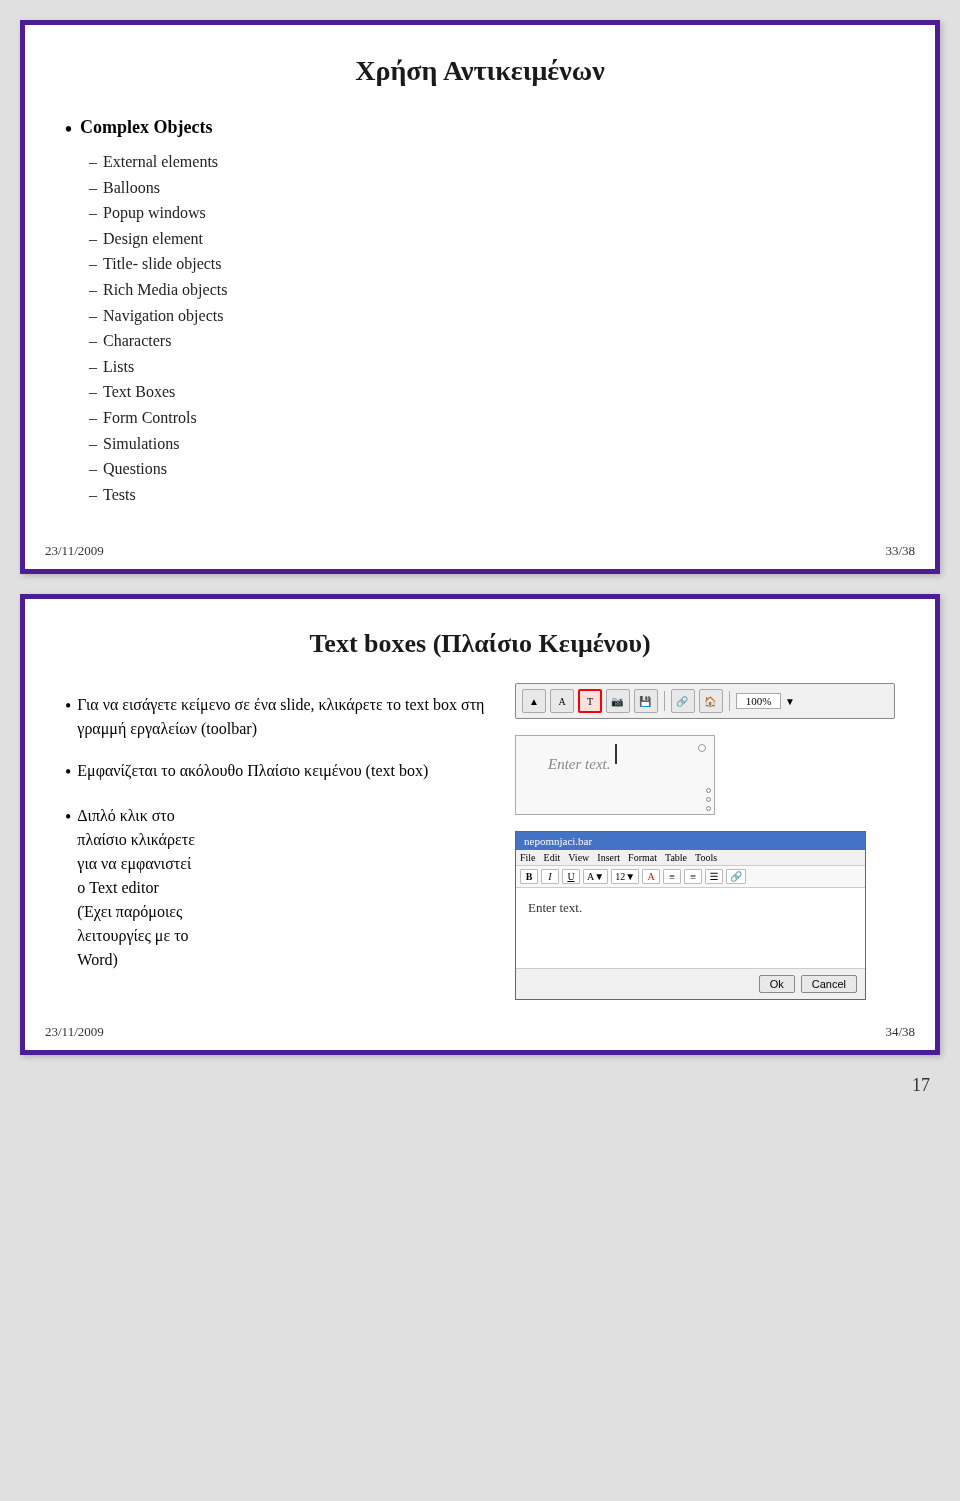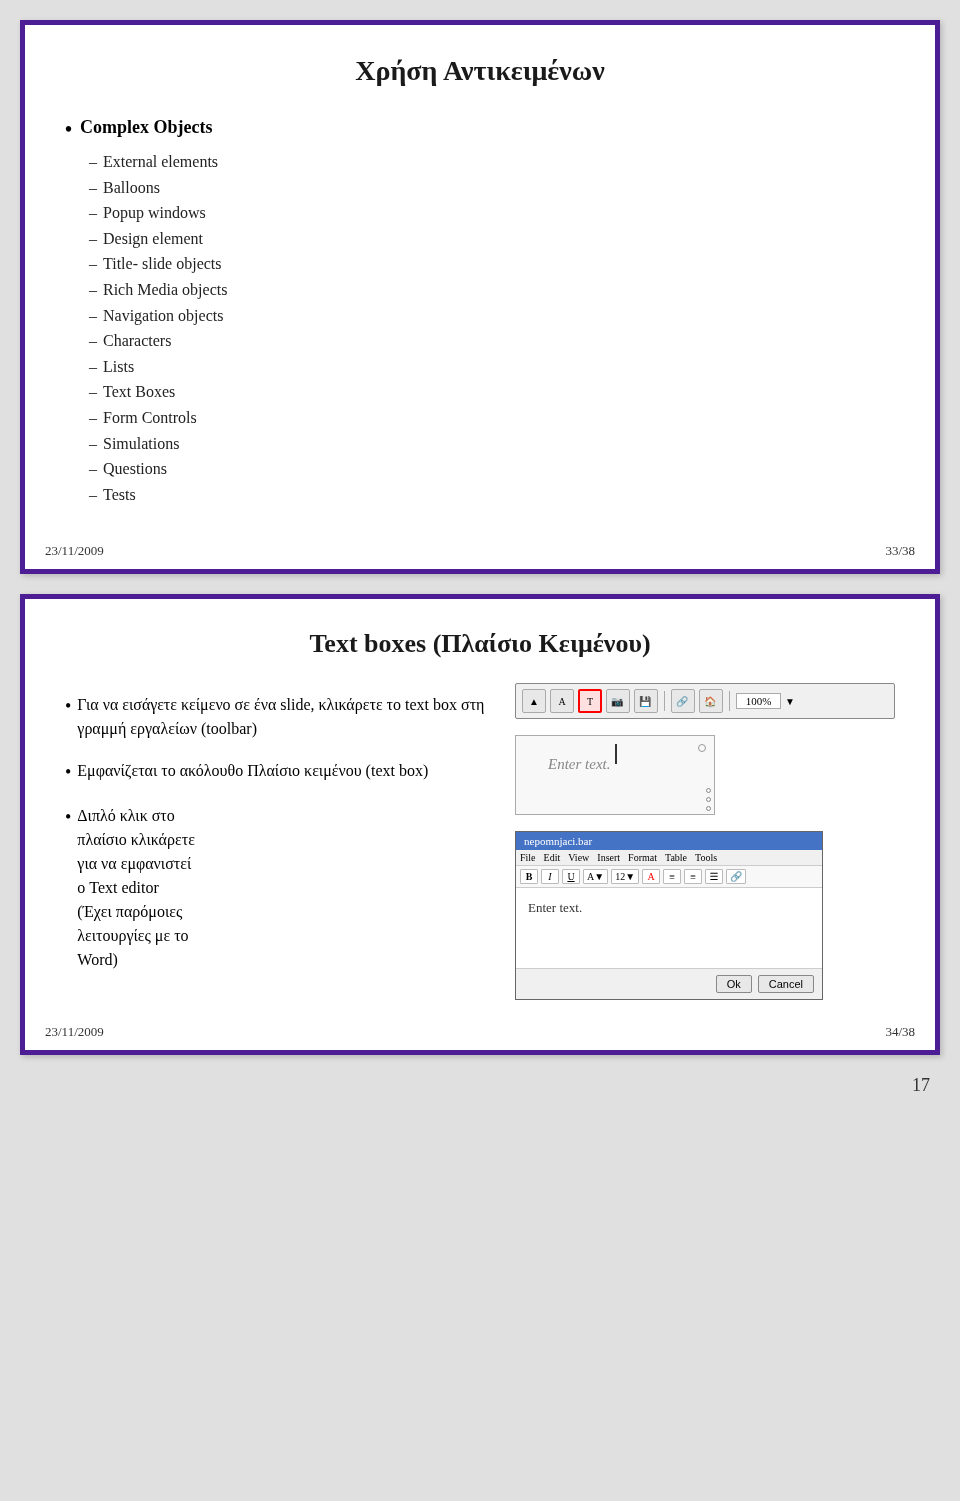--- a/index.html
+++ b/index.html
@@ -372,21 +372,21 @@
           <span style="margin-left:16px;">Enter text.</span>
         </div>
 
         <div style="position:absolute;bottom:4px;right:4px;display:flex;flex-direction:column;gap:4px;">
           <div style="width:5px;height:5px;border:1px solid #888;border-radius:50%;"></div>
           <div style="width:5px;height:5px;border:1px solid #888;border-radius:50%;"></div>
           <div style="width:5px;height:5px;border:1px solid #888;border-radius:50%;"></div>
         </div>
       </div>
 
-      <div class="text-editor-mockup" style="width:308px;">
+      <div class="text-editor-mockup" style="width:351px;">
         <div class="editor-titlebar">
           <span>nepomnjaci.bar</span>
         </div>
         <div class="editor-menubar">
           <span>File</span>
           <span>Edit</span>
           <span>View</span>
           <span>Insert</span>
           <span>Format</span>
           <span>Table</span>

